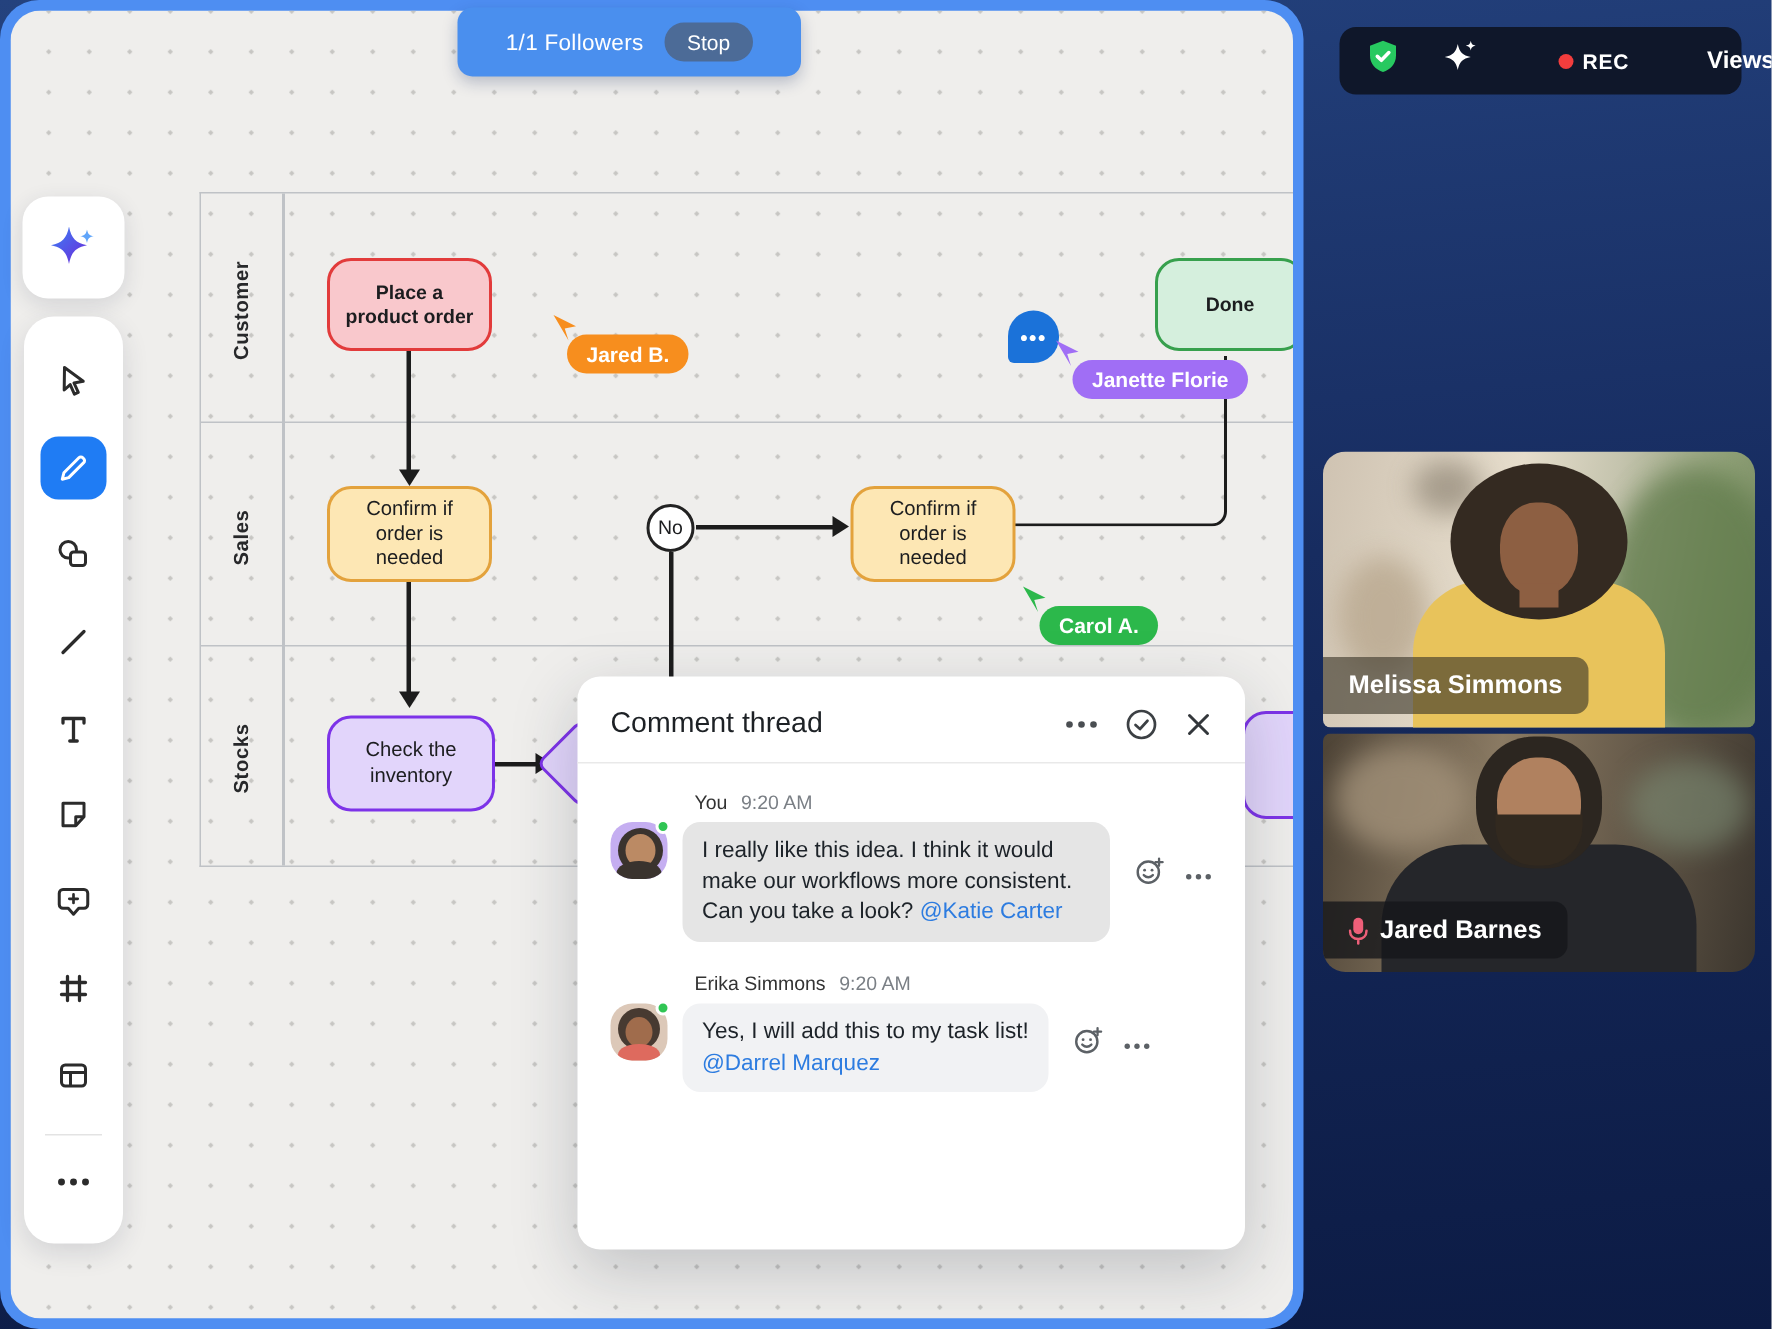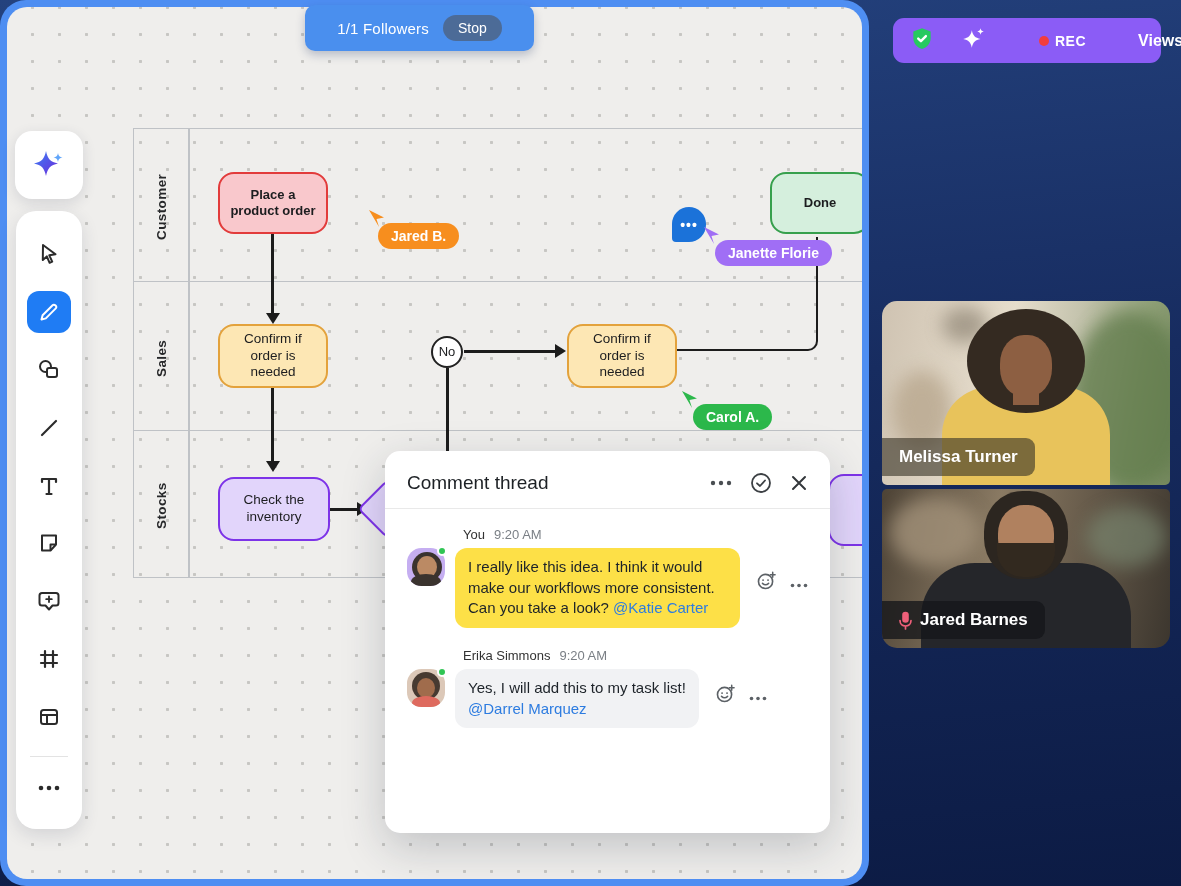--- a/index.html
+++ b/index.html
@@ -32,21 +32,21 @@
   }
   .banner .flw { color:#fff; font-size:15px; font-weight:normal; letter-spacing:.2px; }
   .banner .stop-btn {
     background:#4c6b97; color:#fff; font-size:14px; border:none;
     padding:5px 15px; border-radius:15px; cursor:pointer;
   }
 
   
   .meetbar {
     position:absolute; left:893px; top:18px; width:268px; height:45px;
-    background:#8b5cf6; border-radius:11px; display:flex; align-items:center;
+    background:#0f172a; border-radius:11px; display:flex; align-items:center;
     padding:0 16px; gap:26px; z-index:30;
   }
   .meetbar .grow { flex:1; }
   .rec-wrap { display:flex; align-items:center; gap:6px; }
   .rec-dot { width:10px; height:10px; border-radius:50%; background:#f23d3d; }
   .rec-label { color:#fff; font-weight:bold; font-size:14px; letter-spacing:.5px; }
   .vbar { width:1px; height:20px; background:rgba(255,255,255,.35); }
   .views-label { color:#fff; font-weight:bold; font-size:16px; }
   .layout-icon { position:relative; width:22px; height:17px; }
   .layout-icon .pane { position:absolute; left:0; top:0; width:13px; height:17px; background:#fff; border-radius:3px; }
@@ -131,21 +131,21 @@
   .popup-head .hicon { margin-left:18px; cursor:pointer; display:flex; align-items:center; }
   .popup-div { height:1px; background:#e9e9e9; margin:0 0; }
   .popup-body { flex:1; padding:4px 22px 0; }
   .msg-meta { margin:14px 0 6px 56px; font-size:13px; color:#333; }
   .msg-meta .t { color:#7a7f85; margin-left:9px; }
   .msg-row { display:flex; align-items:flex-start; gap:10px; }
   .bubble {
     border-radius:12px; padding:9px 13px; font-size:15px; line-height:1.38;
     color:#1d2329; max-width:298px;
   }
-  .bubble.blue { background:#fde047; }
+  .bubble.blue { background:#e5e5e5; }
   .bubble.gray { background:#f1f2f4; }
   .mention { color:#2d7ce0; }
   .msg-actions { display:flex; align-items:center; gap:13px; margin-top:22px; margin-left:6px; }
   .popup-foot { border-top:1px solid #e9e9e9; display:flex; align-items:center;
     gap:12px; padding:13px 18px 15px; }
   .reply-input { flex:1; border:none; outline:none; font-size:15px;
     font-family:"Liberation Sans",sans-serif; color:#30343a; background:transparent; }
   .reply-input::placeholder { color:#9aa0a6; }
   .send-btn { width:33px; height:33px; border:none; border-radius:10px; background:#ececec;
     color:#8a8f94; font-size:18px; cursor:pointer; display:flex; align-items:center; justify-content:center; }
@@ -460,21 +460,21 @@
     <div class="scene" style="background:linear-gradient(100deg,#cfc3b2 0%,#e6ddcc 42%,#c5c4ae 62%,#8fa077 85%,#76895f 100%);">
       <div class="blob" style="width:120px;height:180px;right:-20px;top:10px;background:#5f7a4a;opacity:.75;"></div>
       <div class="blob" style="width:60px;height:80px;left:10px;top:70px;background:#b9a88f;opacity:.8;"></div>
       <div class="blob" style="width:46px;height:36px;left:60px;top:6px;background:#8f8575;opacity:.7;"></div>
       <div style="position:absolute;left:50%;top:86px;transform:translateX(-50%);width:168px;height:120px;background:#e8c35b;border-radius:48px 48px 0 0;"></div>
       <div style="position:absolute;left:50%;top:8px;transform:translateX(-50%);width:118px;height:104px;background:#342a21;border-radius:50%;"></div>
       <div style="position:absolute;left:50%;top:34px;transform:translateX(-50%);width:52px;height:62px;background:#8d5f42;border-radius:46%;"></div>
       <div style="position:absolute;left:50%;top:88px;transform:translateX(-50%);width:26px;height:16px;background:#8d5f42;"></div>
     </div>
     <div class="vt-tag">
-      <span>Melissa Turner</span>
+      <span>Melissa Simmons</span>
     </div>
   </div>
 
   <div class="tile tile-2">
     <div class="scene" style="background:linear-gradient(100deg,#4d4336 0%,#8a7a63 38%,#6f6250 60%,#3c362e 100%);">
       <div class="blob" style="width:90px;height:70px;left:8px;top:8px;background:#a3927a;opacity:.8;"></div>
       <div class="blob" style="width:80px;height:60px;right:4px;top:18px;background:#7d8d75;opacity:.6;"></div>
       <div style="position:absolute;left:50%;top:74px;transform:translateX(-50%);width:210px;height:110px;background:#25262a;border-radius:54px 54px 0 0;"></div>
       <div style="position:absolute;left:50%;top:2px;transform:translateX(-50%);width:84px;height:88px;background:#2c2620;border-radius:46%;"></div>
       <div style="position:absolute;left:50%;top:16px;transform:translateX(-50%);width:56px;height:62px;background:#b0815f;border-radius:46%;"></div>

